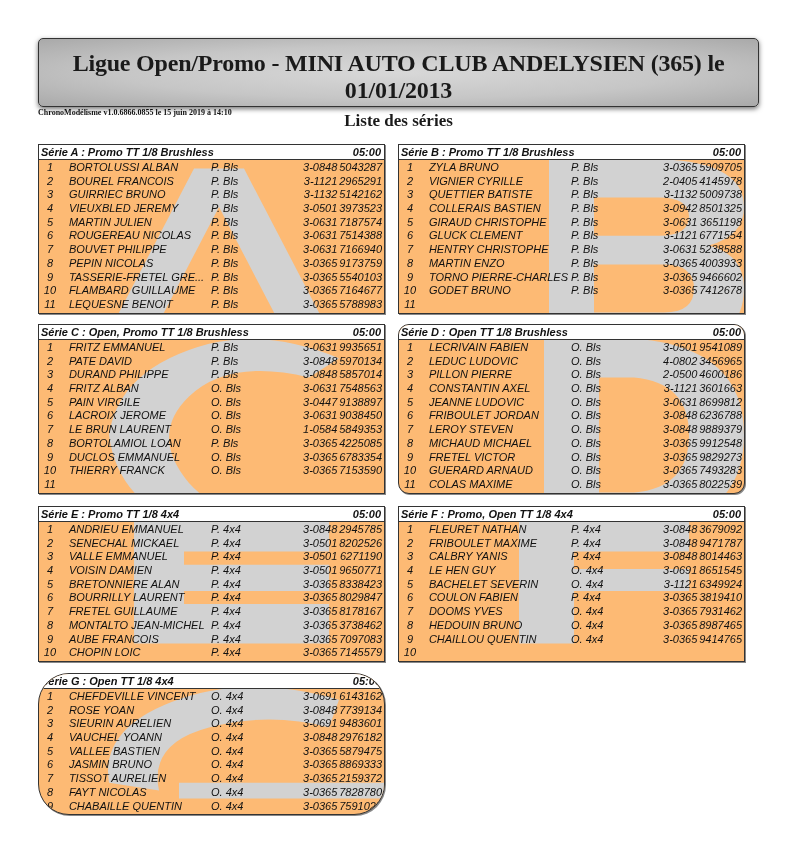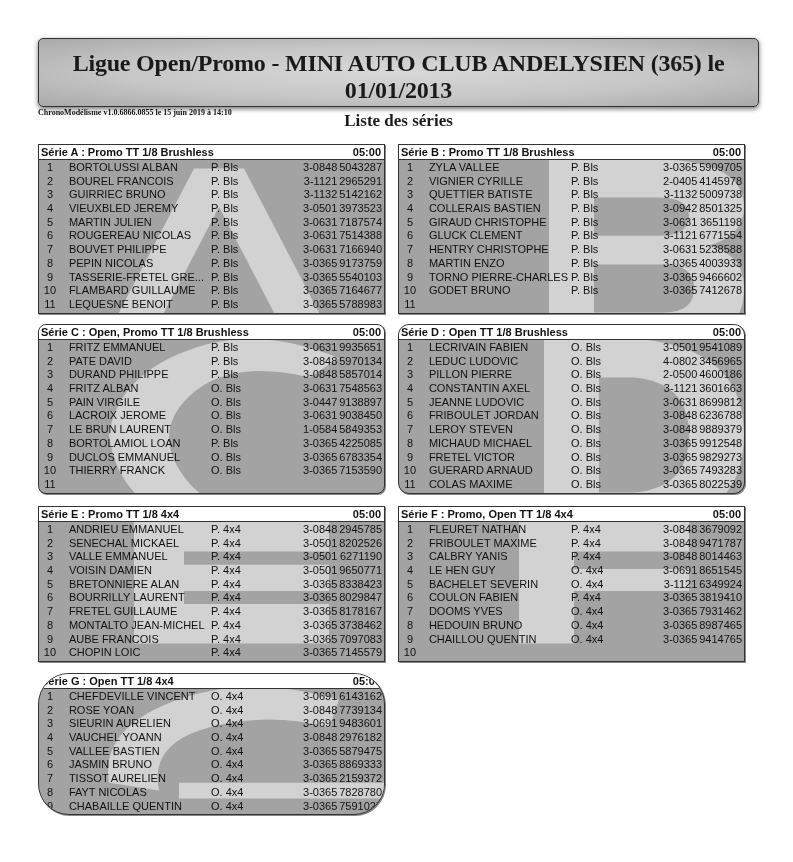--- a/index.html
+++ b/index.html
@@ -24,22 +24,23 @@
     }
     .credit {
       position: absolute; left: 38px; top: 108px;
       font-family: "Liberation Serif", serif; font-weight: bold; font-size: 8px;
       color: #111;
     }
     .serie {
       position: absolute; width: 345px;
       border: 1px solid #333;
       box-shadow: 1px 1px 0 #888;
-      background: #a3a3a3;
+      background: #fdba74;
       overflow: hidden;
+      font-style: italic;
     }
     .serie .wm {
       position: absolute; left: 0; right: 0; top: 14px; bottom: 0;
       z-index: 0; pointer-events: none;
     }
     .serie .head {
       position: relative; z-index: 1;
       display: flex; justify-content: space-between;
       font-weight: bold; font-size: 11px; height: 14px; line-height: 14px;
       padding: 0 3px 0 2px; border-bottom: 1px solid #333; background: #fff;
@@ -157,21 +158,21 @@
       <div class="wm"><svg width="100%" height="100%" viewBox="0 0 345 160" preserveAspectRatio="none">
           <path d="M150,0 H250 Q345,0 345,50 Q345,80 310,90 Q345,100 345,135 Q345,200 250,200 H150 Z M195,40 V80 H260 Q290,80 290,60 Q290,40 260,40 Z M195,110 V160 H265 Q295,160 295,135 Q295,110 265,110 Z" fill="#d2d2d2" fill-rule="evenodd"></path>
         </svg></div>
       <div class="head">
       <span>Série B : Promo TT 1/8 Brushless</span>
       <span>05:00</span>
     </div>
       <div class="rows">
         <div class="row">
       <span class="num">1</span>
-      <span class="name">ZYLA VALLEE</span>
+      <span class="name">ZYLA BRUNO</span>
       <span class="cat">P. Bls</span>
       <span class="lic">3-0365</span>
       <span class="tr">5909705</span>
     </div>
         <div class="row">
       <span class="num">2</span>
       <span class="name">VIGNIER CYRILLE</span>
       <span class="cat">P. Bls</span>
       <span class="lic">2-0405</span>
       <span class="tr">4145978</span>
@@ -234,21 +235,21 @@
     </div>
         <div class="row">
       <span class="num">11</span>
       <span class="name"></span>
       <span class="cat"></span>
       <span class="lic"></span>
       <span class="tr"></span>
     </div>
       </div>
     </div>
-    <div class="serie" style="left: 38px; top: 324px; border-radius: 8px;">
+    <div class="serie" style="left: 38px; top: 324px;">
       <div class="wm"><svg width="100%" height="100%" viewBox="0 0 345 160" preserveAspectRatio="none">
           <path d="M300,20 Q230,-10 170,5 Q80,30 70,100 Q80,180 170,200 L250,200 Q180,185 150,150 Q110,100 150,60 Q190,20 270,40 Z" fill="#d2d2d2"></path>
         </svg></div>
       <div class="head">
       <span>Série C : Open, Promo TT 1/8 Brushless</span>
       <span>05:00</span>
     </div>
       <div class="rows">
         <div class="row">
       <span class="num">1</span>

